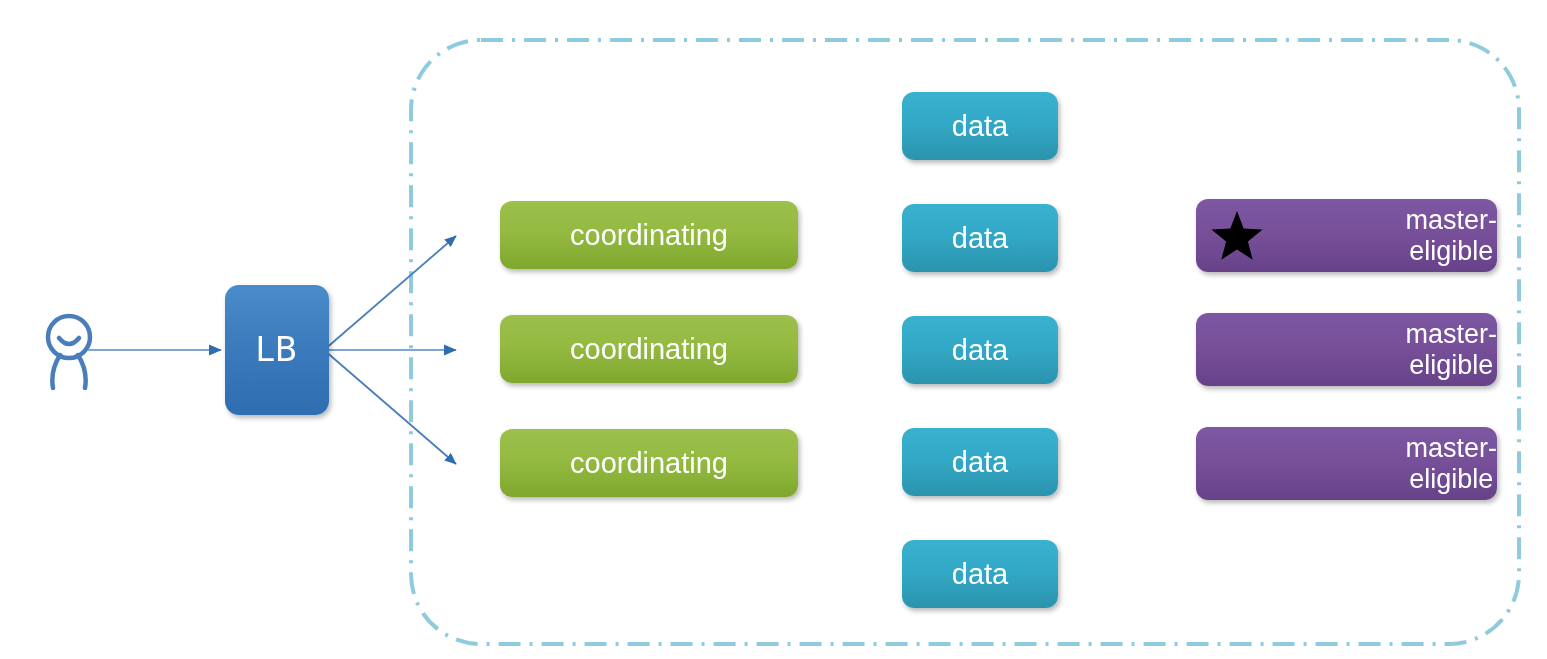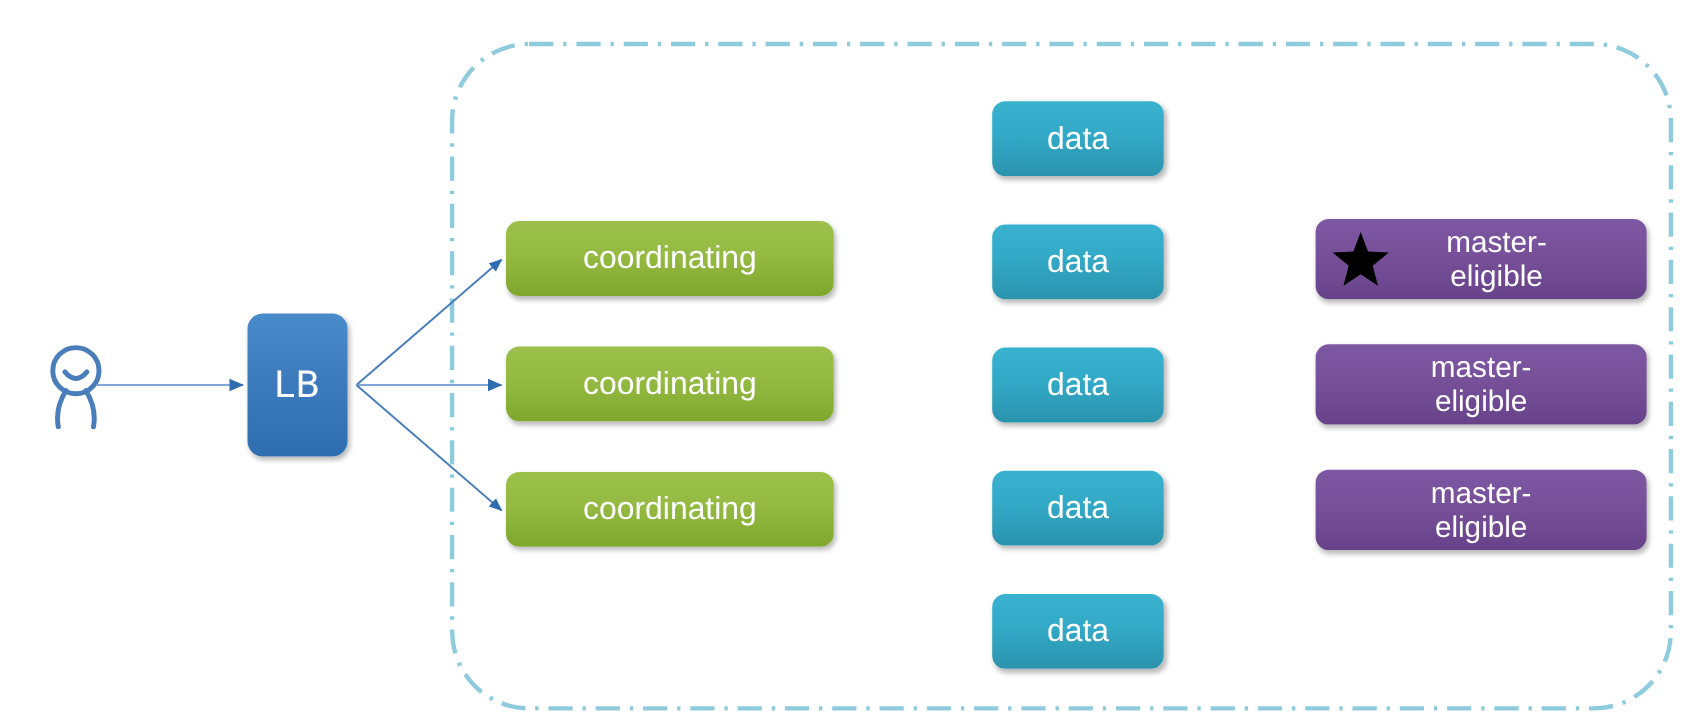--- a/index.html
+++ b/index.html
@@ -44,31 +44,33 @@
     background: linear-gradient(180deg, #4A8CCB 0%, #3E7DBE 38%, #2E6DB0 100%);
     border-radius: 14px;
     font-family: "DejaVu Sans", sans-serif;
     font-size: 33px;
     letter-spacing: 1px;
   }
 
   .node-coordinating {
     background: linear-gradient(180deg, #9CC04B 0%, #94BA42 45%, #7FA72D 100%);
     font-size: 29px;
+    margin-left: 40px;
   }
 
   .node-data {
     background: linear-gradient(180deg, #39B2D0 0%, #32A9C6 45%, #2B93AE 100%);
     font-size: 29px;
   }
 
   .node-master {
     background: linear-gradient(180deg, #7E57A4 0%, #775099 45%, #674289 100%);
     font-size: 27px;
     flex-direction: row;
+    justify-content: flex-end;
   }
 
   .master-label {
     display: block;
   }
 
   .star-icon {
     position: absolute;
     left: 14px;
     top: 50%;
@@ -123,21 +125,21 @@
 
     <line x1="88" y1="350" x2="221" y2="350" stroke="#7FA6D4" stroke-width="2" marker-end="url(#arrowhead)"></line>
 
     <line x1="324" y1="350" x2="456" y2="236" stroke="#4A7EBB" stroke-width="1.8" marker-end="url(#arrowhead)"></line>
 
     <line x1="324" y1="350" x2="456" y2="350" stroke="#7FA6D4" stroke-width="2" marker-end="url(#arrowhead)"></line>
 
     <line x1="324" y1="350" x2="456" y2="464" stroke="#4A7EBB" stroke-width="1.8" marker-end="url(#arrowhead)"></line>
   </svg>
 
-  <div class="node node-lb" style="left:225px; top:285px; width:91px; height:130px;">
+  <div class="node node-lb" style="left:225px; top:285px; width:104px; height:130px;">
     <span>LB</span>
   </div>
 
   <div class="node node-coordinating" style="left:460px; top:201px; width:298px; height:68px;">
     <span>coordinating</span>
   </div>
   <div class="node node-coordinating" style="left:460px; top:315px; width:298px; height:68px;">
     <span>coordinating</span>
   </div>
   <div class="node node-coordinating" style="left:460px; top:429px; width:298px; height:68px;">

